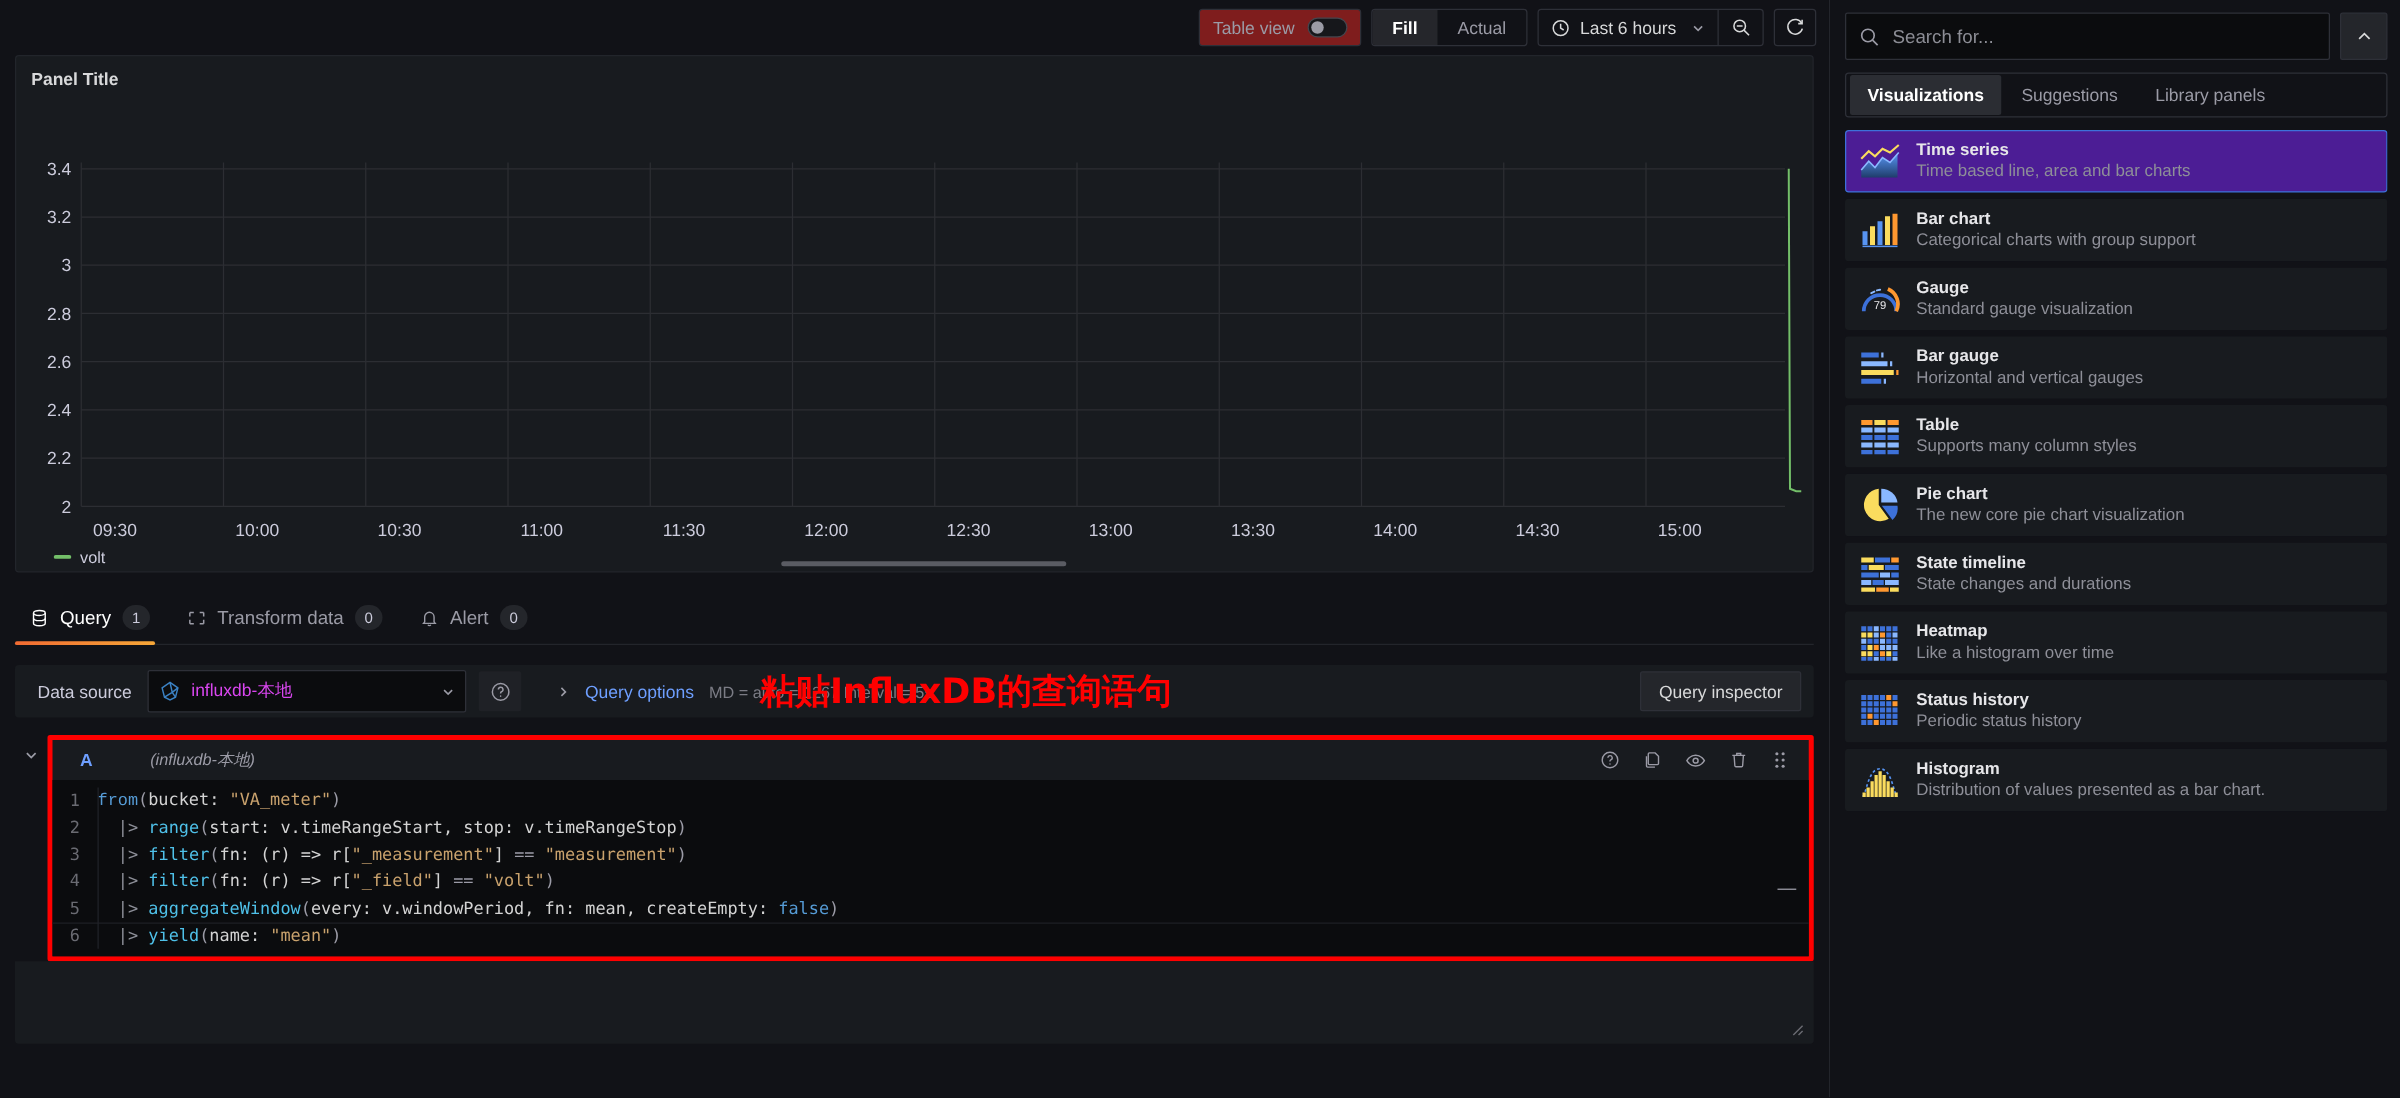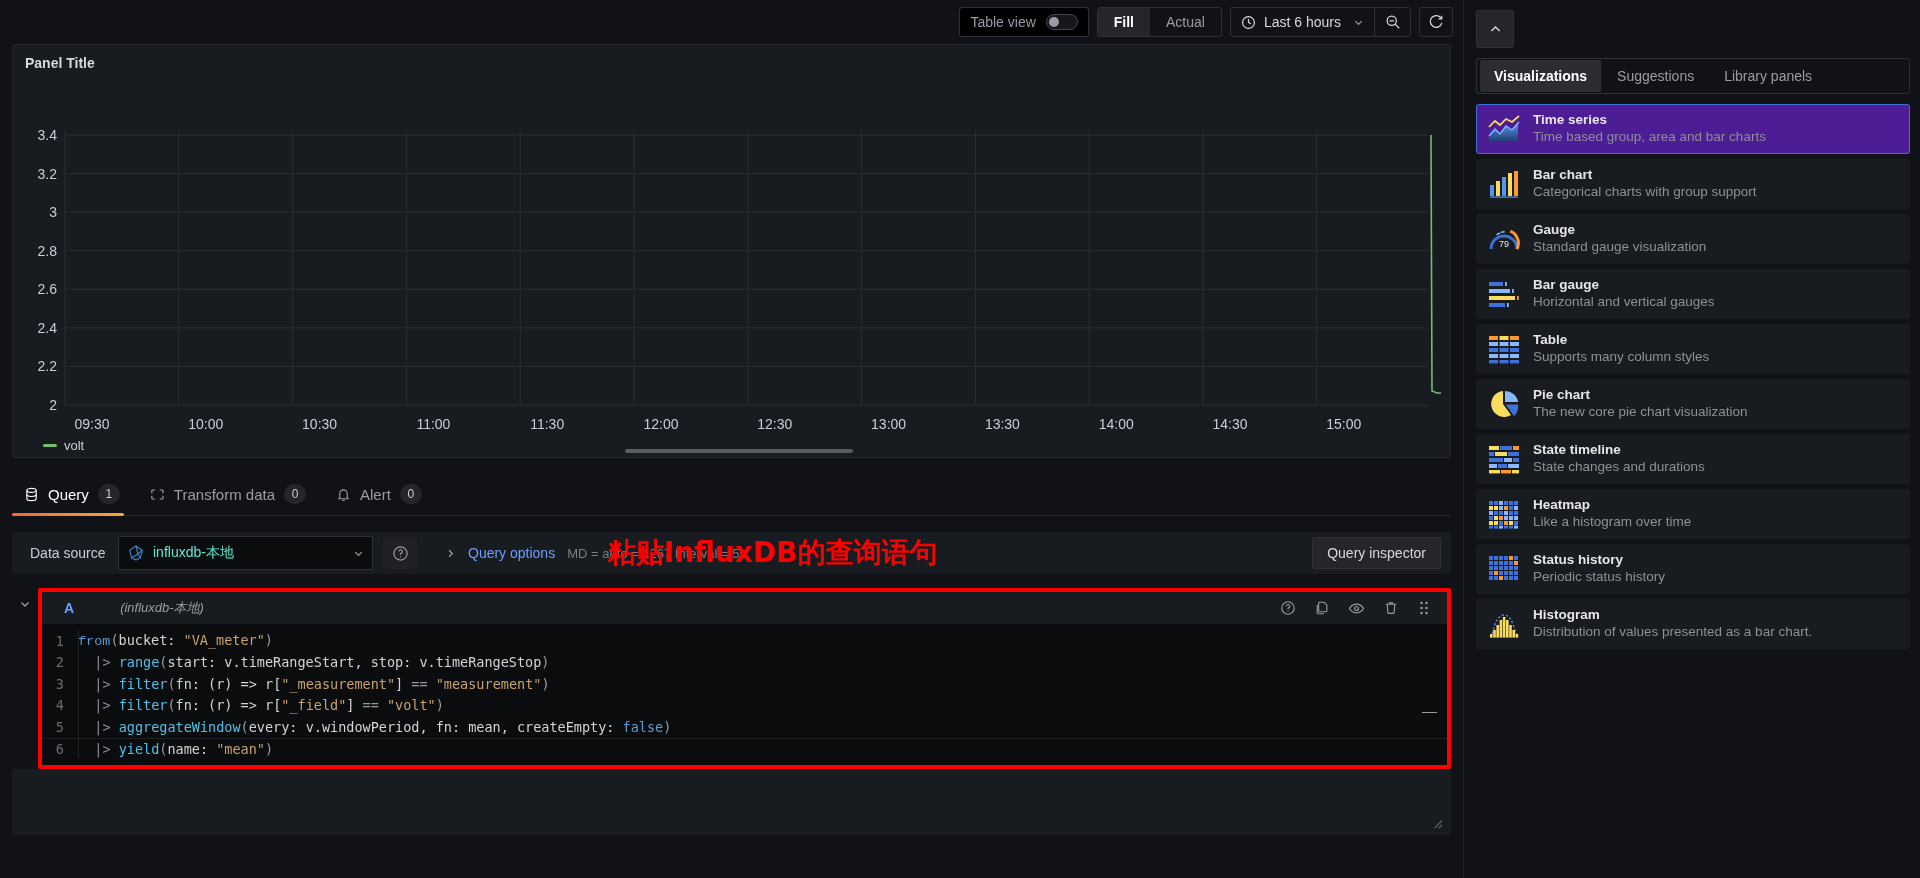--- a/index.html
+++ b/index.html
@@ -18,21 +18,21 @@
   
   .toolbar {
     height: 44px; flex: 0 0 44px;
     display: flex; align-items: center; justify-content: flex-end;
     gap: 8px; padding: 0 10px 0 0;
     background: #111217;
   }
   .tv-group {
     display:flex; align-items:center; gap:10px;
     border:1px solid #2e3038; border-radius:3px;
-    height:30px; padding:0 10px; background:#000000;
+    height:30px; padding:0 10px; background:#7f1d1d;
   }
   .tv-label { font-size:14px; color:#9b9ba6; }
   .switch {
     width:32px; height:16px; border-radius:8px;
     border:1px solid #44464e; background:#16171b;
     position:relative;
   }
   .switch .knob {
     position:absolute; left:2px; top:2px;
     width:10px; height:10px; border-radius:50%;
@@ -108,21 +108,21 @@
     margin: 16px 12px 0 12px; height:42px;
     background:#181b1f; border-radius:3px;
     display:flex; align-items:center; padding:0 10px; gap:10px;
     position:relative;
   }
   .ds-label { font-size:14px; color:#ccccdc; padding-left:8px; width:86px; }
   .ds-select {
     width:255px; height:32px; background:#0b0c0e;
     border:1px solid #2e3038; border-radius:2px;
     display:flex; align-items:center; padding:16px 8px; gap:8px;
-    font-size:14px; color:#5eead4;
+    font-size:14px; color:#d946ef;
   }
   .ds-caret { margin-left:auto; }
   .ds-help {
     width:34px; height:32px; background:#1f2126; border-radius:2px;
     display:flex; align-items:center; justify-content:center;
   }
   .qopts { display:flex; align-items:center; gap:12px; margin-left:18px;text-align:center; }
   .qopts-link { font-size:14px; color:#6e9fff; }
   .qopts-meta { font-size:13px; color:#7b7c85; }
   .qinspector {
@@ -511,20 +511,29 @@
         <svg width="13" height="13" viewBox="0 0 14 14" fill="none" stroke="#6a6b72" stroke-width="1.2">
           <path d="M13 5 5 13M13 9.5 9.5 13"></path>
         </svg>
       </span>
     </div>
   </div>
 
   <div class="right">
 
     <div class="search-row">
+      <div class="search-box">
+        <span>
+          <svg width="17" height="17" viewBox="0 0 18 18" fill="none" stroke="#9b9ba6" stroke-width="1.4">
+            <circle cx="7.8" cy="7.8" r="5.3"></circle>
+              <path d="M11.7 11.7 16 16"></path>
+          </svg>
+        </span>
+        <input class="search-input" type="text" placeholder="Search for..." style="">
+      </div>
       <div class="collapse-btn">
         <span>
           <svg width="13" height="13" viewBox="0 0 14 14" fill="none" stroke="#d8d9da" stroke-width="1.5">
               <path d="M2.5 8.7 7 4.3l4.5 4.4"></path>
             </svg>
         </span>
       </div>
     </div>
 
     <div class="rtabs">
@@ -544,21 +553,21 @@
                   <stop offset="1" stop-color="#1f3d6b"></stop>
                 </linearGradient>
               </defs>
             <path d="M1 22 7 15l5 5 6-8 6 4 6-7v19H1Z" fill="url(#gArea)"></path>
             <polyline points="1,22 7,15 12,20 18,12 24,16 31,8" fill="none" stroke="#8ab8ff" stroke-width="1.3"></polyline>
             <polyline points="1,13 7,7 12,11 18,5 24,8 31,2" fill="none" stroke="#fadc5e" stroke-width="1.7"></polyline>
           </svg>
         </span>
         <span class="vi-text">
           <span class="vi-name">Time series</span>
-          <span class="vi-desc">Time based group, area and bar charts</span>
+          <span class="vi-desc">Time based line, area and bar charts</span>
         </span>
       </div>
 
       <div class="viz-item">
         <span class="vi-icon">
           <svg width="32" height="30" viewBox="0 0 32 30">
             <rect x="2" y="16" width="4" height="11" fill="#5794f2"></rect>
             <rect x="8" y="12" width="4" height="15" fill="#fadc5e"></rect>
             <rect x="14" y="8" width="4" height="19" fill="#5794f2"></rect>
             <rect x="20" y="4" width="4" height="23" fill="#fadc5e"></rect>

